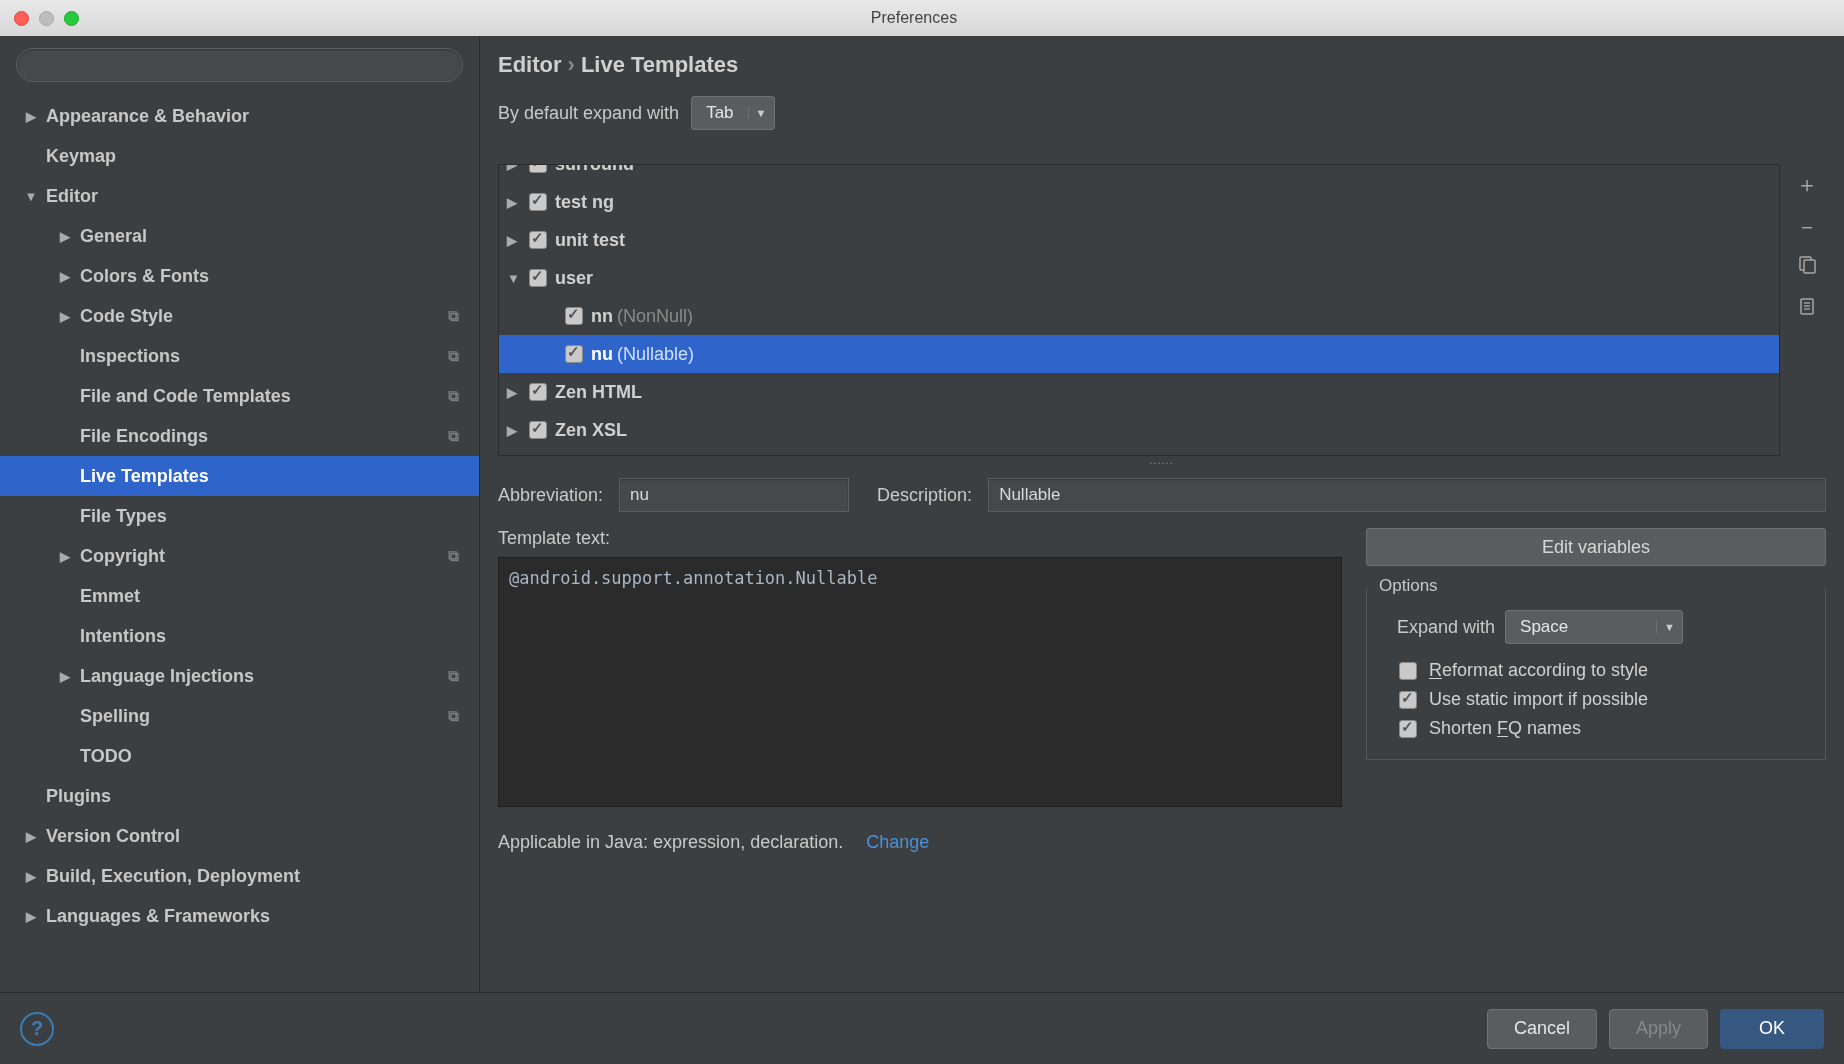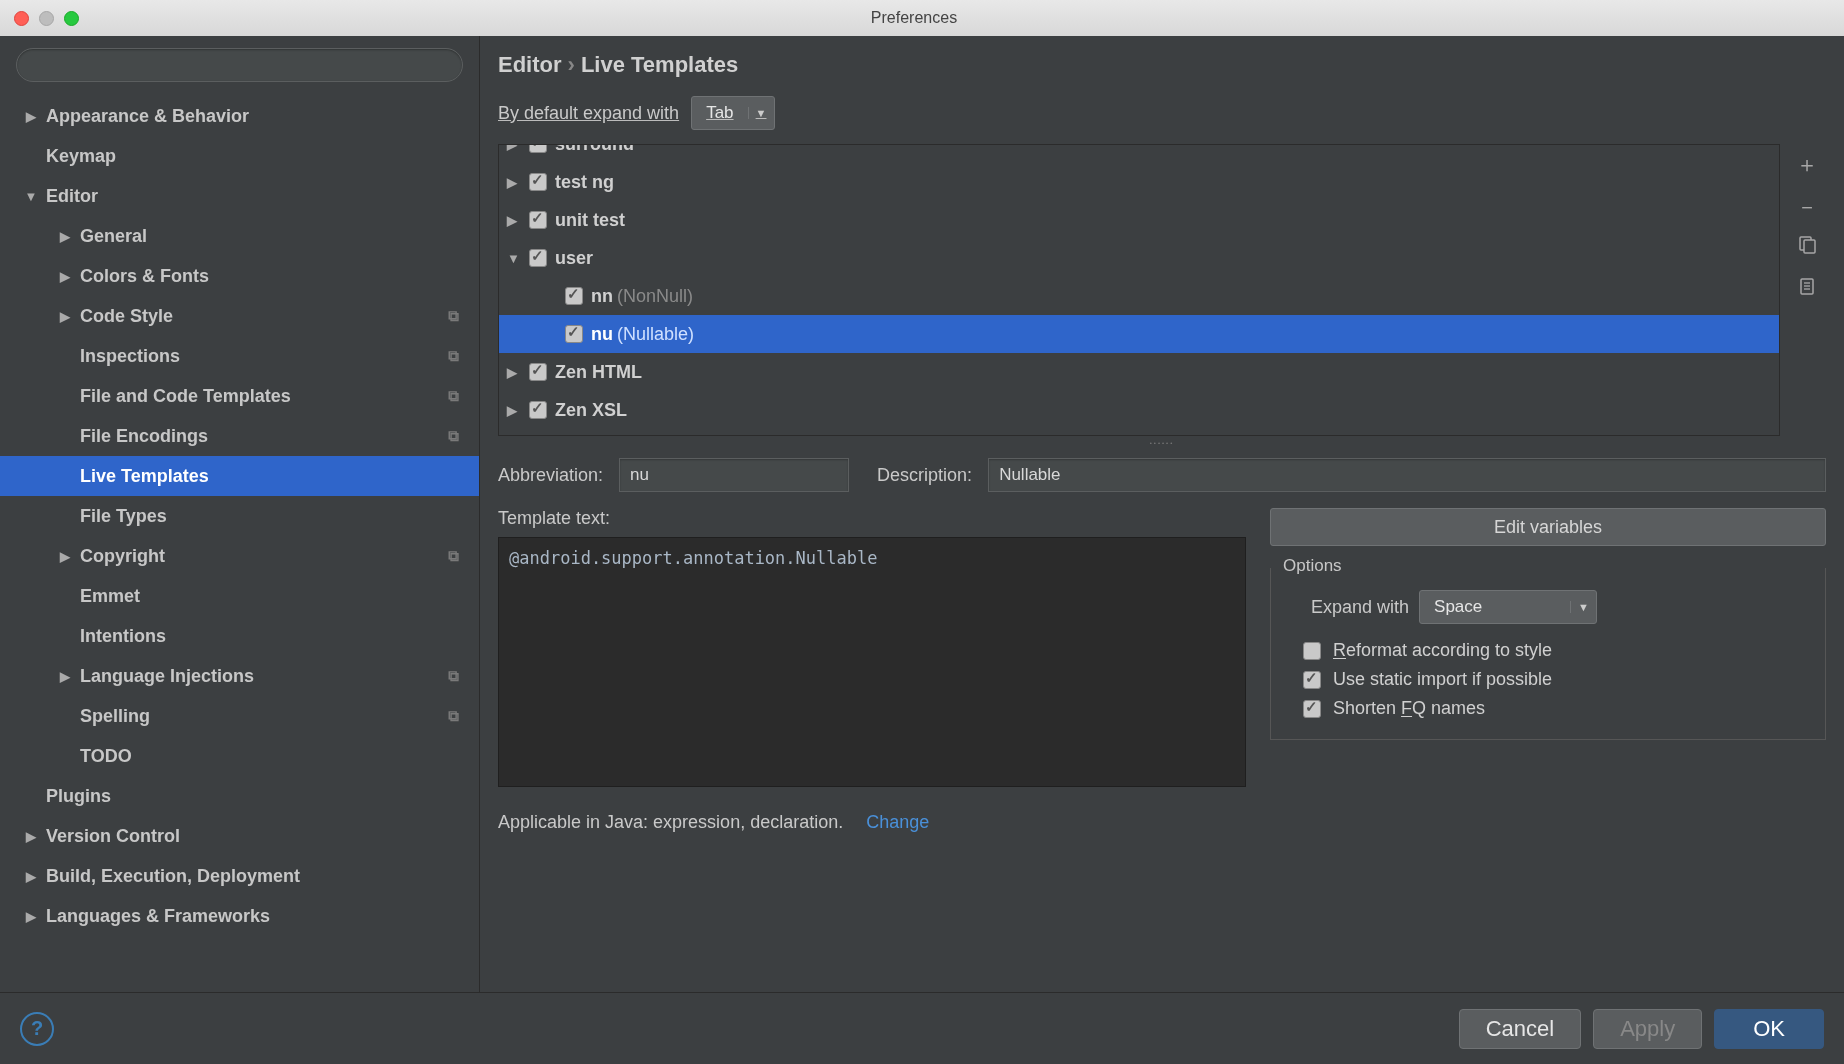--- a/index.html
+++ b/index.html
@@ -70,21 +70,21 @@
 }
 .main {
   flex:1;
   display:flex;
   flex-direction:column;
   padding: 8px 18px 0 18px;
   min-width:0;
 }
 .breadcrumb { font-size:22px; font-weight:700; color:#d0d0d0; padding:8px 0 18px 0; }
 .breadcrumb .sep { color:#888; margin:0 6px; }
-.row { display:flex; align-items:center; gap:12px; margin-bottom:8px;text-decoration:underline; }
+.row { display:flex; align-items:center; gap:12px; margin-bottom:28px; }
 .label { font-size:18px; color:#c9c9c9; }
 .select {
   display:inline-flex; align-items:center;
   background:#5a5d5f;
   border:1px solid #6f7274;
   border-radius:3px;
   height:34px;
   color:#e6e6e6;
   font-size:17px;
 }
@@ -131,43 +131,43 @@
 }
 .template-split { display:flex; gap:24px; align-items:flex-start; }
 .tpl-left { flex:1; }
 .tpl-text-label { font-size:18px; color:#c9c9c9; margin-bottom:8px; }
 .tpl-text {
   width:100%; height:250px; background:#2b2b2b;
   border:1px solid #1f1f1f; color:#a9b7c6;
   font-family:"Menlo","Consolas",monospace; font-size:17px;
   padding:10px; resize:none; outline:none;
 }
-.tpl-right { width:556px; }
+.tpl-right { width:460px; }
 .editvars {
   width:100%; height:38px; background:#5a5d5f; border:1px solid #6f7274;
   color:#d6d6d6; font-size:18px; border-radius:3px; margin-bottom:22px;
 }
 .options-box { border:1px solid #565656; border-top:none; position:relative; padding:22px 14px 12px 14px; }
 .options-title {
   position:absolute; top:-12px; left:6px; background:#3c3f41;
   padding:0 6px; font-size:17px; color:#c7c7c7;
 }
 .opt-row { display:flex; align-items:center; gap:4px; margin:8px 0 8px 18px; font-size:18px; color:#d0d0d0; }
 .opt-row .chk { flex:none; }
-.expand-row { display:flex; align-items:center; gap:10px; margin:0 0 16px 26px; }
+.expand-row { display:flex; align-items:center; gap:10px; margin:0 0 16px 16px; }
 .applies { font-size:18px; color:#c9c9c9; margin-top:22px; }
 .applies .link { color:#4a90d9; margin-left:18px; cursor:pointer; }
 .footer {
   height:72px; background:#3c3f41; border-top:1px solid #2b2b2b;
   display:flex; align-items:center; padding:0 20px; gap:12px;
 }
 .help { width:34px; height:34px; border-radius:50%; border:2px solid #3a7db6; color:#3a7db6; display:flex; align-items:center; justify-content:center; font-weight:bold; font-size:20px; cursor:pointer; }
 .spacer { flex:1; }
 .btn {
-  height:40px; padding:0 26px; font-size:22px; border-radius:4px;
+  height:40px; padding:0 26px; font-size:18px; border-radius:4px;
   border:1px solid #6f7274; background:#5a5d5f; color:#e6e6e6; cursor:pointer;
 }
 .btn.primary { background:#365880; border-color:#365880; color:#fff; padding:0 38px; }
 .btn.dis { color:#888; }
 u.mn { text-decoration:underline; text-underline-offset:2px; }
 </style>
 </head>
 <body>
 
 <div class="window">

